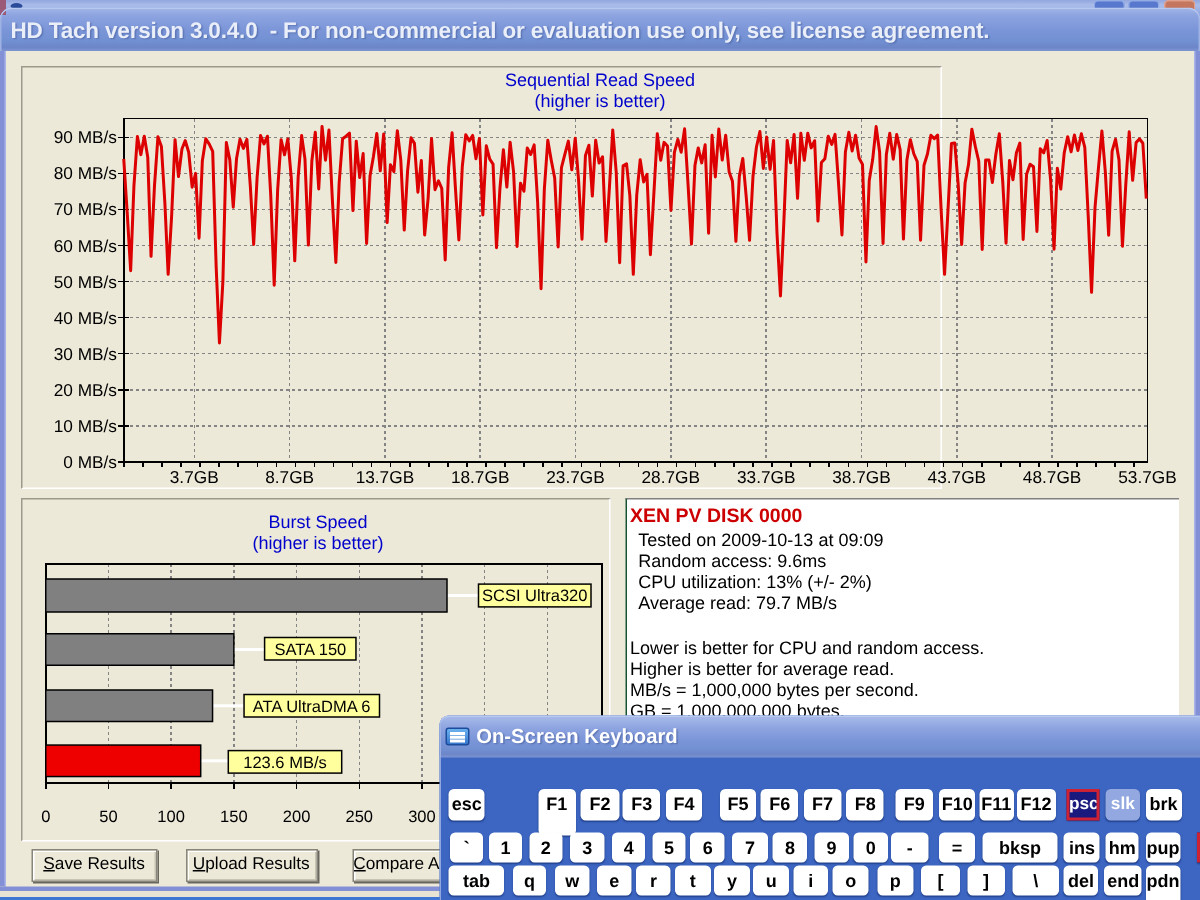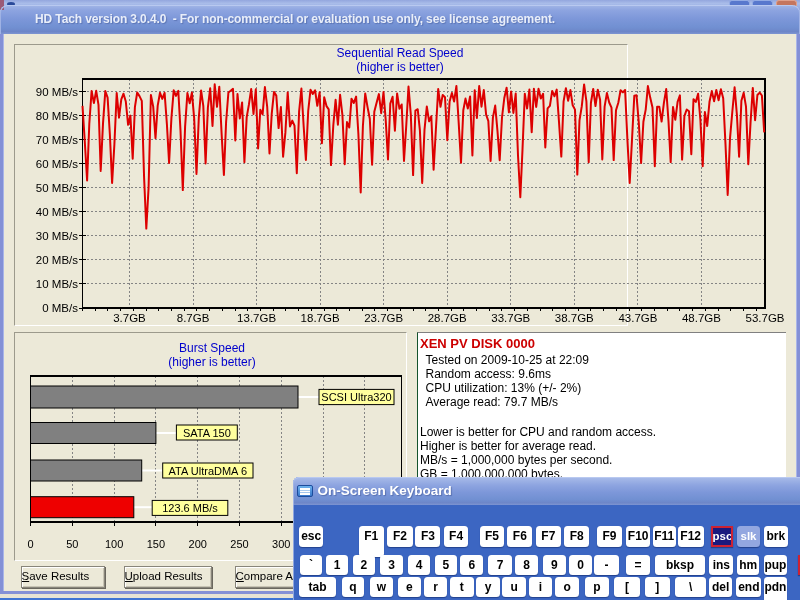--- a/index.html
+++ b/index.html
@@ -1,35 +1,35 @@
 <!DOCTYPE html>
 <html><head><meta charset="utf-8"><style>
 * { margin:0; padding:0; box-sizing:border-box; }
 html,body { width:800px; height:600px; overflow:hidden; font-family:"Liberation Sans",sans-serif; }
 #desk { position:relative; width:800px; height:600px; background:#ece9d8; }
 
 #topband { position:absolute; left:0; top:0; width:800px; height:34px;
   background:linear-gradient(180deg,#93a6de 0%,#a9bce9 10%,#8da4e0 30%,#7d97d9 55%,#7190d2 80%,#6d86c8 93%,#7e95d2 100%); }
 #corner { position:absolute; left:0; top:5px; width:800px; height:29px; border-radius:8px 8px 0 0;
   box-shadow:inset 0 1px 0 #b9c9f0, inset 1px 0 0 #9fb2e4, inset -1px 0 0 #9fb2e4; }
-#title { position:absolute; left:7px; top:12px; color:#e9eef9; font-size:12px; font-weight:bold; letter-spacing:-0.113px; white-space:nowrap; text-shadow:1px 1px 1px rgba(40,60,120,0.35);margin-left:28px; }
+#title { position:absolute; left:7px; top:12px; color:#e9eef9; font-size:15px; font-weight:bold; letter-spacing:-0.113px; white-space:nowrap; text-shadow:1px 1px 1px rgba(40,60,120,0.35); }
 .fakebtn { position:absolute; top:0; height:6px; border-radius:3px 3px 0 0; }
 
 #bl { position:absolute; left:0; top:34px; width:4px; height:557px; background:#8390d6; box-shadow:inset -1px 0 0 #a9b5e8; }
 #br { position:absolute; right:0; top:34px; width:4px; height:557px; background:#8390d6; box-shadow:inset 1px 0 0 #a9b5e8; }
 #bb { position:absolute; left:0; top:591px; width:800px; height:3px; background:#8390d6; }
 #deskbot1 { position:absolute; left:0; top:594px; width:800px; height:3.5px; background:#e6e3d4; }
 #deskbot2 { position:absolute; left:0; top:597.5px; width:800px; height:0.5px; background:#d8d0e8; }
 #deskbot3 { position:absolute; left:0; top:598px; width:800px; height:2px; background:#3e74d4; }
 .panel { position:absolute; background:#ece9d8; border-top:1px solid #9c9a8c; border-left:1px solid #9c9a8c; border-bottom:1px solid #fff; border-right:1px solid #fff; }
 #seqpanel { left:14px; top:44px; width:614px; height:282px; }
 #burstpanel { left:14px; top:332px; width:393px; height:229px; }
 #infopanel { position:absolute; left:417px; top:332px; width:369px; height:229px; background:#fff; border-top:1px solid #808080; border-left:1px solid #14532d; font-size:12px; color:#000; }
 #infopanel .t { position:absolute; white-space:nowrap; }
-.btn { position:absolute; height:21.5px; white-space:nowrap; overflow:hidden; background:#ece9d8; border:1px solid #88857a; box-shadow:inset 1px 1px 0 #fff, inset -1px -1px 0 #c8c4b4, 1px 1px 0 #6a675e; font-size:11.5px; color:#000; text-align:left; line-height:19px; }
+.btn { position:absolute; height:21.5px; white-space:nowrap; overflow:hidden; background:#ece9d8; border:1px solid #88857a; box-shadow:inset 1px 1px 0 #fff, inset -1px -1px 0 #c8c4b4, 1px 1px 0 #6a675e; font-size:11.5px; color:#000; text-align:center; line-height:19px; }
 
 #osk { position:absolute; left:293px; top:476.5px; width:507px; height:123.5px; background:#3c66c2; border-radius:6px 0 0 0; box-shadow:inset 1px 0 0 #8fa6df; }
 #osktitle { position:absolute; left:0; top:0; width:100%; height:28.5px; border-radius:6px 0 0 0;
   background:linear-gradient(180deg,#a9bce9 0%,#8da4e0 30%,#7d97d9 55%,#7190d2 80%,#6d86c8 92%,#7e95d2 100%);
   box-shadow:inset 0 1px 0 #b9c9f0, inset 1px 0 0 #9fb2e4;padding-left:23px; }
 #osktitle span { position:absolute; left:24.5px; top:6px; color:#fff; font-size:13.5px; font-weight:bold; text-shadow:1px 1px 1px rgba(40,60,120,0.4); }
 #oskicon { position:absolute; left:4px; top:8.5px; width:16px; height:12px; background:linear-gradient(180deg,#6cb2ee,#3878cc); border:1px solid #1c4c9c; border-radius:2px; }
 #oskicon i { position:absolute; left:2px; top:2px; width:10px; height:1.5px; background:#fff; box-shadow:0 2.5px 0 #fff, 0 5px 0 #fff; display:block; }
 #oskmenu { position:absolute; left:3px; top:28.5px; width:504px; height:18px; background:#ece9d8; color:#8a887a; font-size:12px; }
 #oskmenu span { position:absolute; top:2px; }
@@ -216,21 +216,21 @@
 <text x="58.3" y="216" font-size="11" fill="#000" text-anchor="middle">50</text>
 <text x="100.1" y="216" font-size="11" fill="#000" text-anchor="middle">100</text>
 <text x="141.9" y="216" font-size="11" fill="#000" text-anchor="middle">150</text>
 <text x="183.7" y="216" font-size="11" fill="#000" text-anchor="middle">200</text>
 <text x="225.5" y="216" font-size="11" fill="#000" text-anchor="middle">250</text>
 <text x="267.3" y="216" font-size="11" fill="#000" text-anchor="middle">300</text>
 </svg>
     </div>
   <div id="infopanel">
     <div class="t" style="left:2px;top:3px;color:#cc0000;font-weight:bold;font-size:13px">XEN PV DISK 0000</div>
-    <div class="t" style="left:7.5px;top:20px">Tested on 2009-10-25 at 22:09</div>
+    <div class="t" style="left:7.5px;top:20px">Tested on 2009-10-13 at 09:09</div>
     <div class="t" style="left:7.5px;top:34px">Random access: 9.6ms</div>
     <div class="t" style="left:7.5px;top:48px">CPU utilization: 13% (+/- 2%)</div>
     <div class="t" style="left:7.5px;top:62px">Average read: 79.7 MB/s</div>
     <div class="t" style="left:2px;top:92px">Lower is better for CPU and random access.</div>
     <div class="t" style="left:2px;top:106px">Higher is better for average read.</div>
     <div class="t" style="left:2px;top:120px">MB/s = 1,000,000 bytes per second.</div>
     <div class="t" style="left:2px;top:134px">GB = 1,000,000,000 bytes.</div>
   </div>
   <div class="btn" style="left:20.5px;top:566px;width:84.5px"><u>S</u>ave Results</div>
   <div class="btn" style="left:123.5px;top:566px;width:88px"><u>U</u>pload Results</div>

